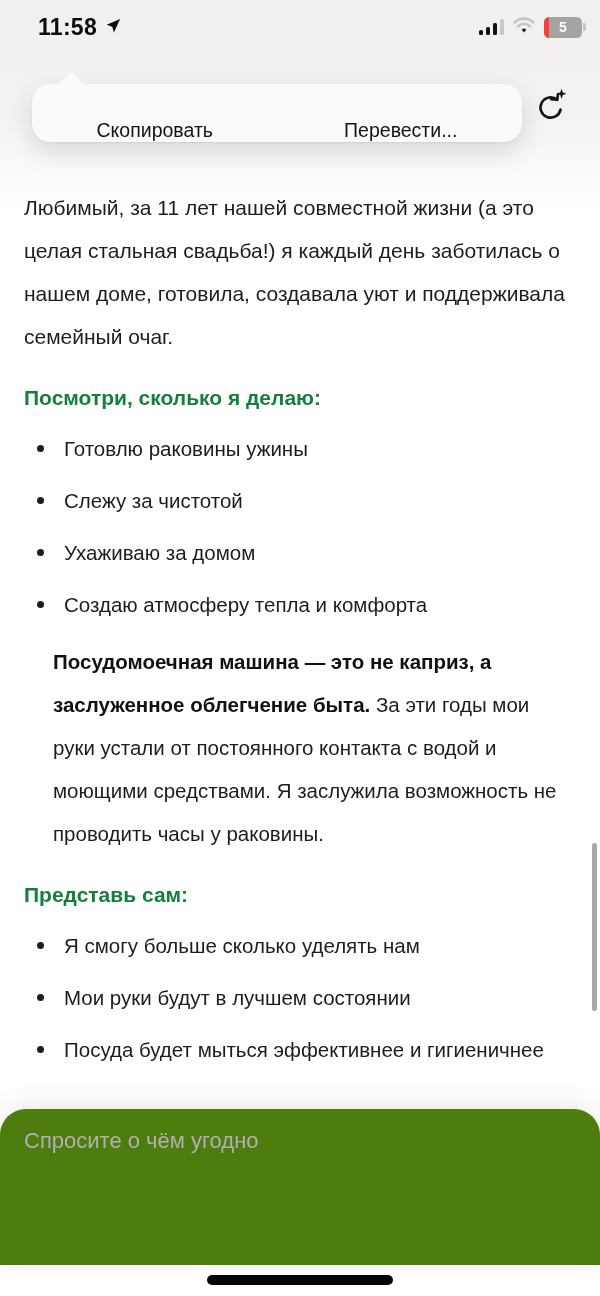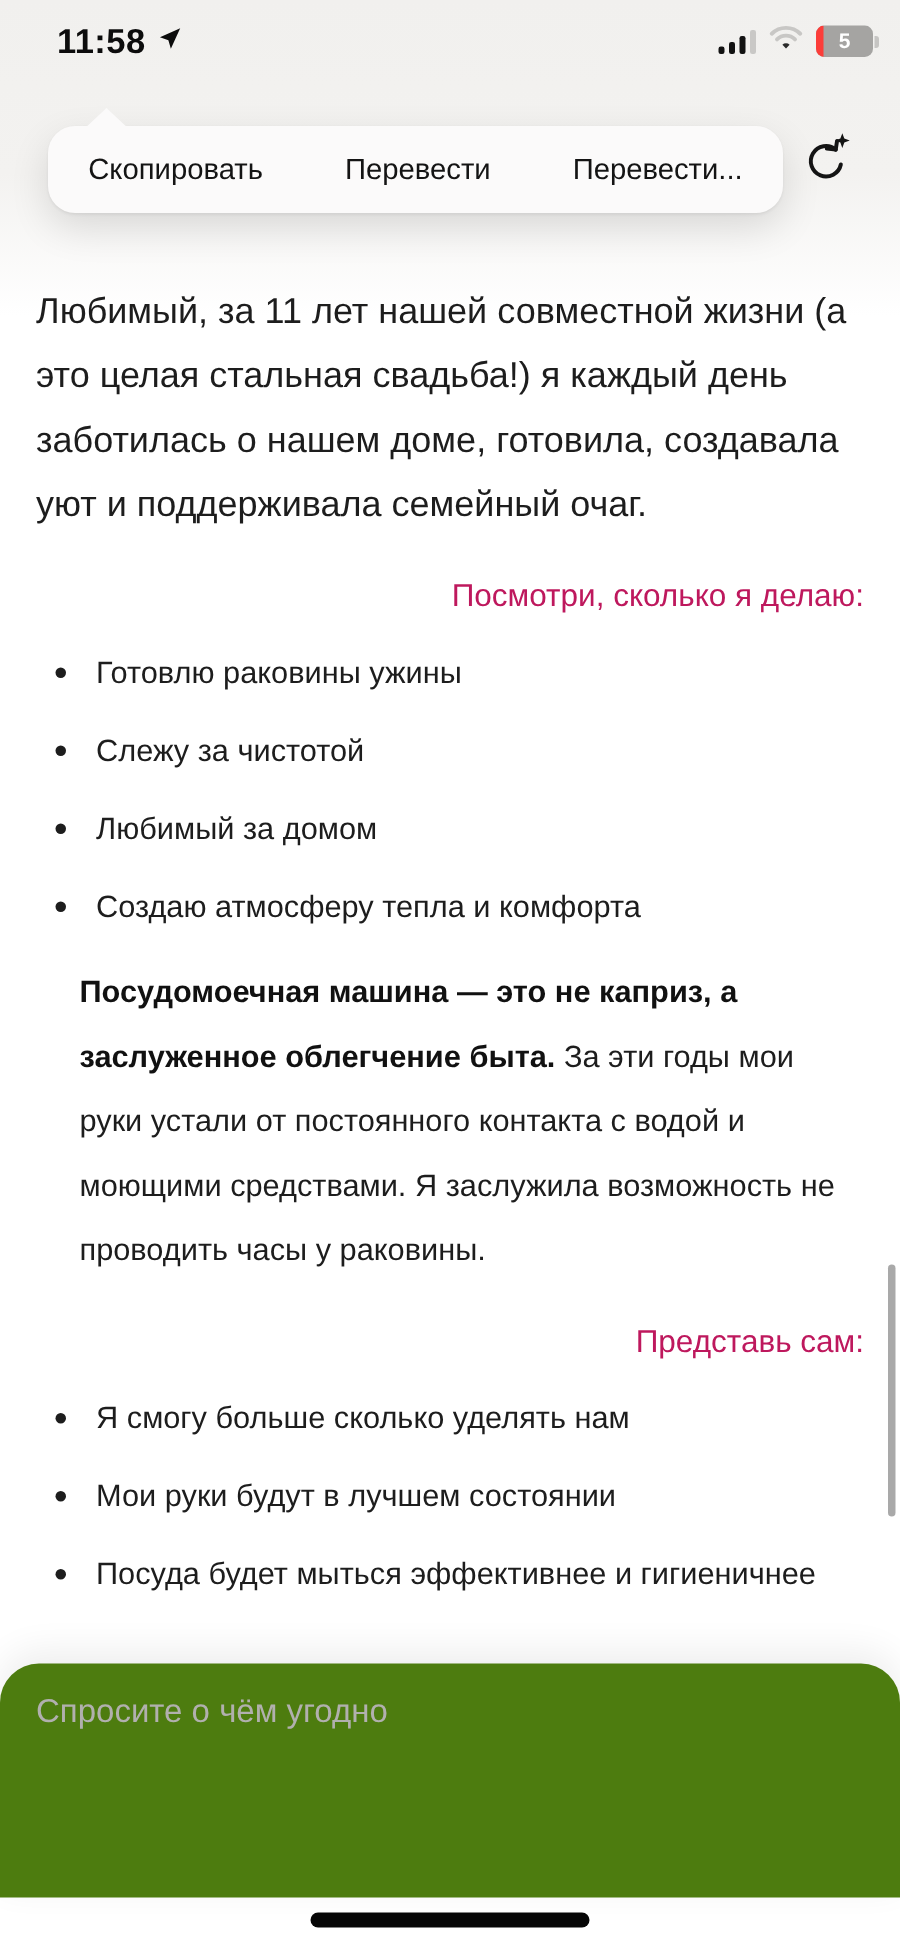--- a/index.html
+++ b/index.html
@@ -33,41 +33,41 @@
   .batt-red{ position:absolute; left:0; top:0; width:5px; height:21px; background:#fc3d39;}
   .batt-num{ position:absolute; left:0; top:0; width:38px; height:21px; line-height:21px; text-align:center;
              font-size:14px; font-weight:700; color:#ffffff; }
   .batt-nub{ position:absolute; right:0; top:6.5px; width:3px; height:8px; border-radius:0 2px 2px 0; background:#c6c5c3;}
 
   
   .popup {
     position:absolute; left:32px; top:84px; width:490px; height:58px;
     background:#fbfafa; border-radius:18px;
     box-shadow:0 10px 26px rgba(0,0,0,.12), 0 1px 2px rgba(0,0,0,.06);
-    display:flex; align-items:center;
+    display:flex; align-items:flex-end;
   }
   .popup-notch {
     position:absolute; top:-12px; left:24px;
     width:0; height:0;
     border-left:15px solid transparent; border-right:15px solid transparent;
     border-bottom:14px solid #fbfafa;
   }
   .popup-btn {
     flex:1 1 auto; border:none; background:transparent; cursor:pointer;
     font-family:inherit; font-size:19.5px; color:#141414;
     display:flex; align-items:center; justify-content:center;
   }
   .popup-sep { width:1px; background:#e3e2e0; margin:0; }
 
   .regen { position:absolute; left:530px; top:86px; width:40px; height:44px; cursor:pointer; }
 
   
   .content { position:absolute; left:24px; top:186px; width:552px; }
-  .para { font-size:24px; line-height:43px; color:#1d1d1d; }
-  .h-bold { font-size:21px; line-height:43px; font-weight:400; color:#be185d; margin-top:18px; margin-bottom:8px;text-align:right; }
+  .para { font-size:21px; line-height:43px; color:#1d1d1d; }
+  .h-bold { font-size:21px; line-height:43px; font-weight:700; color:#15803d; margin-top:18px; margin-bottom:8px; }
   .blist { list-style:none; margin-top:8px; }
   .blist li {
     position:relative; padding-left:40px;
     font-size:20.5px; line-height:43px; margin-bottom:9px; color:#1d1d1d;
   }
   .blist li::before {
     content:""; position:absolute; left:13px; top:18px;
     width:7px; height:7px; border-radius:50%; background:#1d1d1d;
   }
   .para2 { margin-top:14px; font-size:20.5px; line-height:43px; color:#1d1d1d;margin-left:29px; }
@@ -131,40 +131,39 @@
       </span>
       <span class="batt-nub"></span>
     </span>
   </div>
 </div>
 
 <div class="popup">
   <div class="popup-notch"></div>
   <button class="popup-btn">Скопировать</button>
   <div class="popup-sep"></div>
-  <button class="popup-btn">Перевести</button>
   <div class="popup-sep"></div>
   <button class="popup-btn">Перевести...</button>
 </div>
 
 <div class="regen">
   <svg width="40" height="44" viewBox="0 0 36 40">
     <path d="M24.5 12.5 A9.2 9.2 0 1 0 27.6 21.5" fill="none" stroke="#141414" stroke-width="2.4" stroke-linecap="round"></path>
     <path d="M24.5 12.5 l-5.4 -0.6 M24.5 12.5 l0.8 -5.2" stroke="#141414" stroke-width="2.4" stroke-linecap="round" fill="none"></path>
     <path d="M28.5 2.5 l1.2 3.3 3.3 1.2 -3.3 1.2 -1.2 3.3 -1.2 -3.3 -3.3 -1.2 3.3 -1.2 Z" fill="#141414"></path>
   </svg>
 </div>
 
 <div class="content">
   <p class="para">Любимый, за 11 лет нашей совместной жизни (а это целая стальная свадьба!) я каждый день заботилась о нашем доме, готовила, создавала уют и поддерживала семейный очаг.</p>
   <p class="h-bold">Посмотри, сколько я делаю:</p>
   <ul class="blist">
     <li>Готовлю раковины ужины</li>
     <li>Слежу за чистотой</li>
-    <li>Любимый за домом</li>
+    <li>Ухаживаю за домом</li>
     <li>Создаю атмосферу тепла и комфорта</li>
   </ul>
   <p class="para2"><b>Посудомоечная машина — это не каприз, а заслуженное облегчение быта.</b><span> За эти годы мои руки устали от постоянного контакта с водой и моющими средствами. Я заслужила возможность не проводить часы у раковины.</span></p>
   <p class="h-bold">Представь сам:</p>
   <ul class="blist">
     <li>Я смогу больше сколько уделять нам</li>
     <li>Мои руки будут в лучшем состоянии</li>
     <li>Посуда будет мыться эффективнее и гигиеничнее</li>
   </ul>
 </div>

